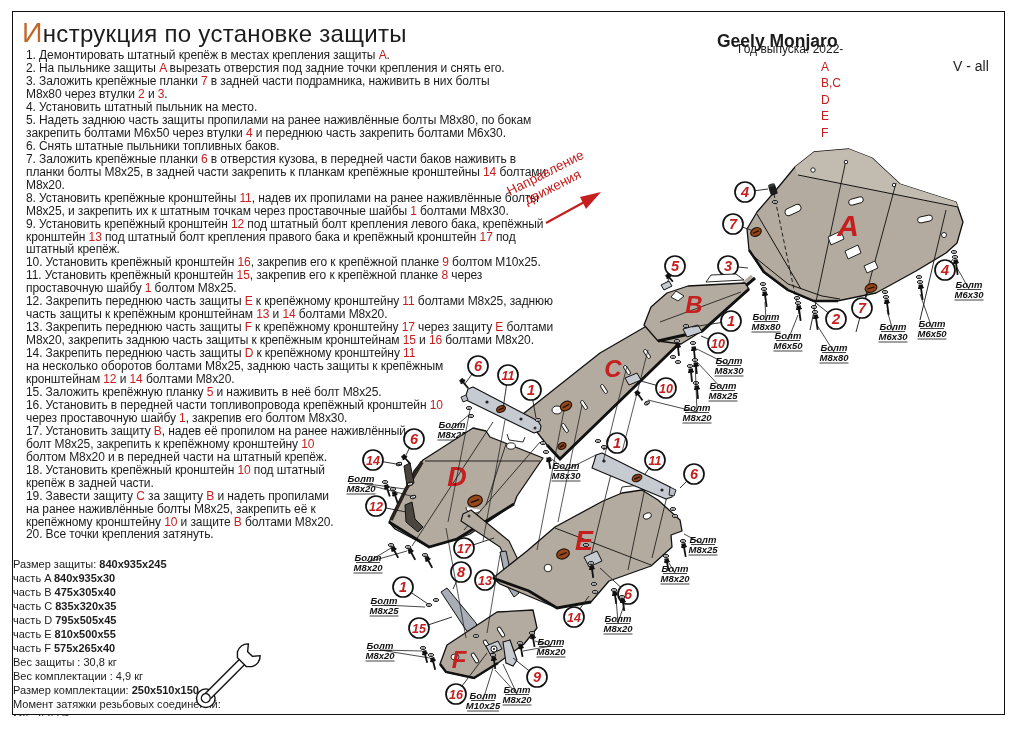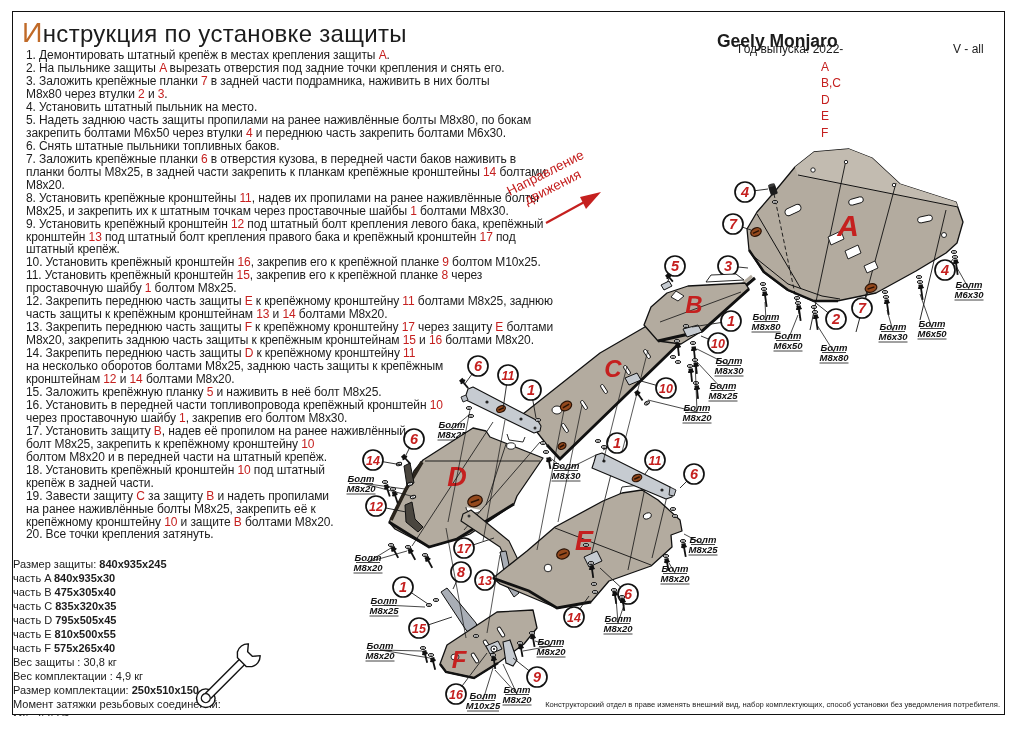--- a/index.html
+++ b/index.html
@@ -16,27 +16,26 @@
 </div>
 
 <div class="abs" style="left:717px;top:31px;font-size:17.5px;font-weight:bold;color:#1c1c1c">Geely Monjaro</div>
 
 <div class="abs" style="left:821px;top:42px;font-size:12px;line-height:16.55px;color:#c5201f;white-space:nowrap">
 &nbsp;<br>A<br>B,C<br>D<br>E<br>F
 </div>
 
 <div class="abs" style="left:738px;top:42px;font-size:12px;color:#1c1c1c">Год выпуска: 2022-</div>
 
-<div class="abs" style="left:953px;top:42px;font-size:12px;color:#1c1c1c">V - all</div>
+<div class="abs" style="left:953px;top:58px;font-size:14px;color:#1c1c1c">V - all</div>
 
 <div class="abs" style="left:13px;top:557px;font-size:11px;line-height:14px;color:#1c1c1c;white-space:nowrap">
 Размер защиты: <b>840х935х245</b><br>часть A <b>840х935х30</b><br>часть B <b>475х305х40</b><br>часть C <b>835х320х35</b><br>часть D <b>795х505х45</b><br>часть E <b>810х500х55</b><br>часть F <b>575х265х40</b><br>Вес защиты : 30,8 кг<br>Вес комплектации : 4,9 кг<br>Размер комплектации: <b>250х510х150</b><br>Момент затяжки резьбовых соединений:<br>М6 - 6,6 Н*м<br>М8 - 15,7 Н*м<br>М10 - 32 Н*м
 </div>
 
-<div class="abs" style="right:17px;top:700px;font-size:7.6px;color:#222;white-space:nowrap">Конструкторский отдел в праве изменять внешний вид, набор комплектующих, способ установки без уведомления потребителя.</div>
 
 <svg class="abs" style="left:0;top:0" width="1017" height="730" viewBox="0 0 1017 730">
 <g transform="translate(227,677) rotate(-45)" stroke="#111" stroke-width="1.4" fill="#fff">
         <circle cx="-30" cy="0" r="9.3"></circle>
         <rect x="-29" y="-3.7" width="50" height="7.4" stroke="none"></rect>
         <line x1="-27" y1="-3.7" x2="21" y2="-3.7"></line>
         <line x1="-27" y1="3.7" x2="21" y2="3.7"></line>
         <path d="M21,-6.2 L25,-10.3 A10.8,10.8 0 0 1 38.5,-8.3 L32.5,-3.3 L32.5,3.3 L38.5,8.3 A10.8,10.8 0 0 1 25,10.3 L21,6.2 Z"></path>
         <circle cx="-30" cy="0" r="4.4"></circle>
       </g>

